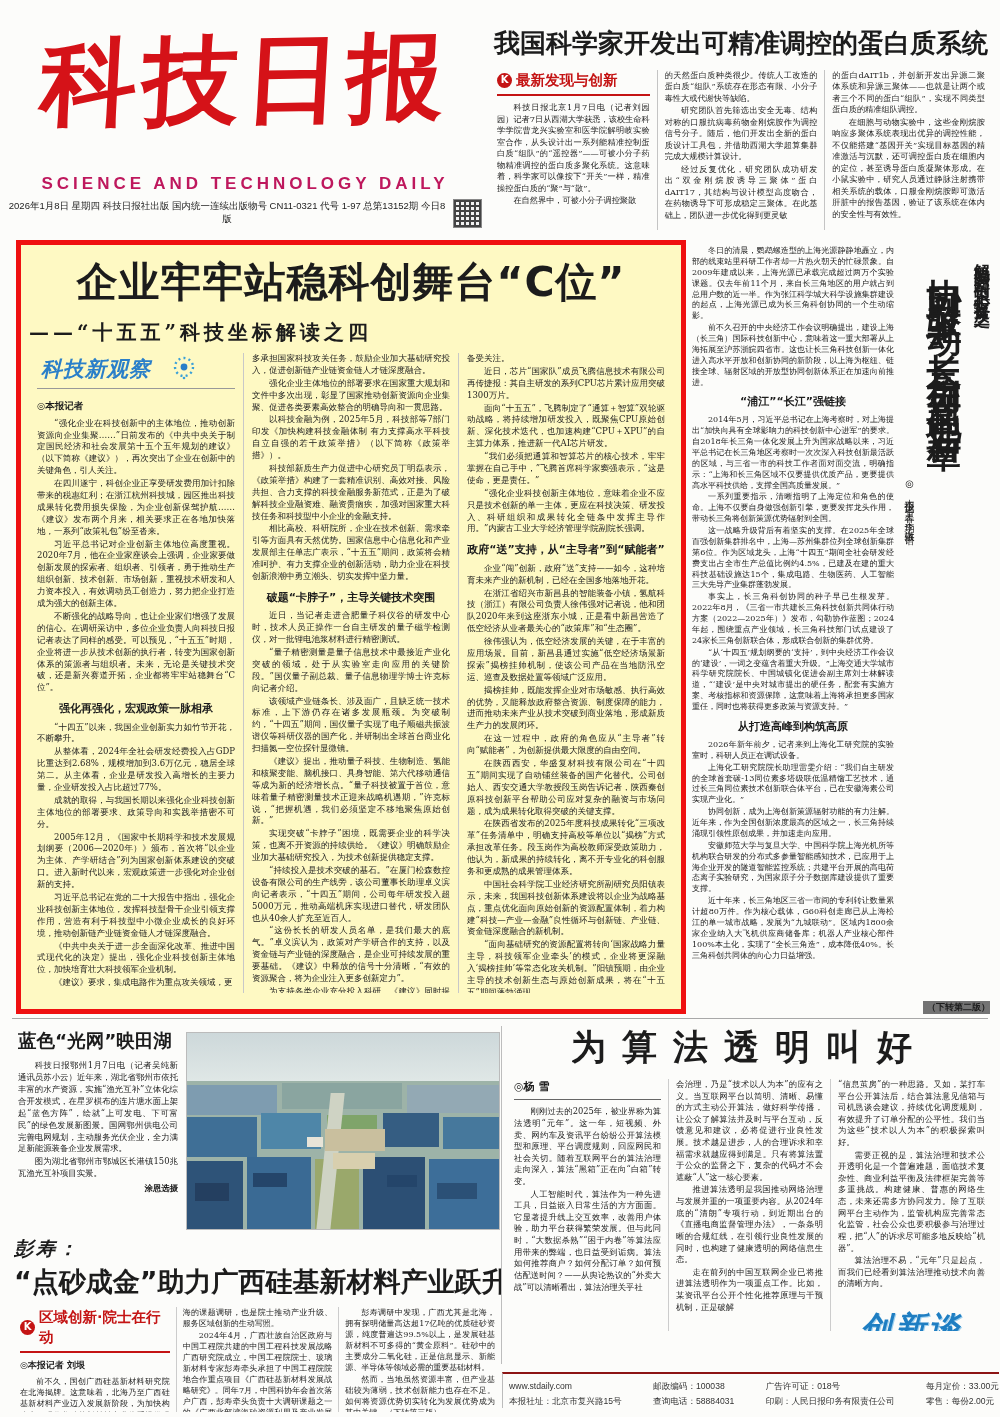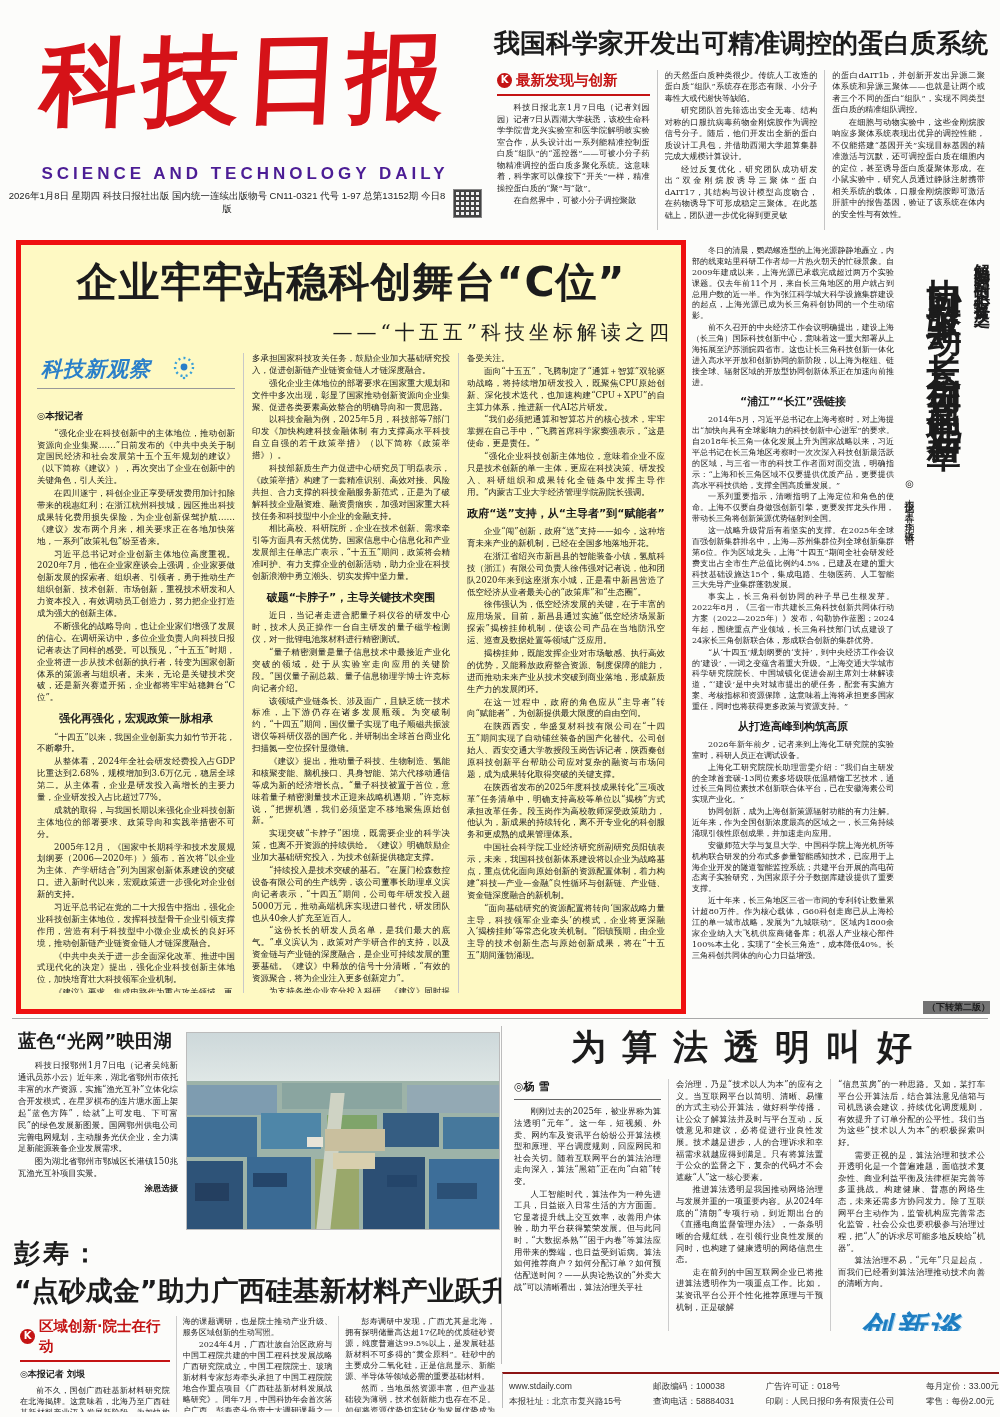--- a/index.html
+++ b/index.html
@@ -2,21 +2,21 @@
 <html><head>
 <meta charset="utf-8">
 <style>
   html,body{margin:0;padding:0;background:#e8e8e8;}
   #page{position:relative;width:1000px;height:1417px;margin:0 auto;background:#fcfcfa;overflow:hidden;
         font-family:"DejaVu Serif","Liberation Serif",serif;color:#1c1c1c;}
   
   .masthead{position:absolute;left:8px;top:6px;width:474px;height:228px;text-align:center;}
   .masthead-title{font-family:"DejaVu Serif",serif;font-weight:bold;color:#d51218;font-size:96px;
         line-height:1.55;letter-spacing:6px;transform:skewX(-4deg) rotate(-1deg);white-space:nowrap;}
-  .masthead-en{font-family:"Liberation Sans",sans-serif;color:#4c1d95;font-size:17px;letter-spacing:4px;margin-top:9px;font-weight:bold;}
+  .masthead-en{font-family:"Liberation Sans",sans-serif;color:#be185d;font-size:17px;letter-spacing:4px;margin-top:19px;font-weight:bold;}
   .masthead-dateline{margin-top:5px;display:flex;align-items:center;justify-content:center;gap:7px;
         font-family:"Liberation Sans",sans-serif;font-size:9.5px;color:#222;}
   .qr{width:27px;height:27px;border:1px solid #888;flex:0 0 auto;
       background:
         repeating-linear-gradient(0deg,#444 0 2px,transparent 2px 5px),
         repeating-linear-gradient(90deg,#444 0 2px,#f3f3f3 2px 5px);}
   
   .blk{margin:0 0 1px;}
   .blk-p{text-indent:2em;text-align:justify;}
   .blk-cont{text-indent:0;text-align:justify;}
@@ -33,47 +33,47 @@
   .badge-red{display:flex;align-items:center;gap:4px;color:#c41414;font-weight:bold;font-size:14.5px;
         font-family:"DejaVu Sans","Liberation Sans",sans-serif;border-bottom:2px solid #c41414;
         padding-bottom:4px;margin-bottom:6px;}
   .badge-k{width:15px;height:15px;border-radius:50%;background:#c41414;color:#fff;font-size:10px;
         display:flex;align-items:center;justify-content:center;font-weight:bold;flex:0 0 auto;}
   
   .main-box{position:absolute;left:16px;top:240px;width:670px;height:774px;border:5px solid #ef1010;
         box-sizing:border-box;padding:10px 8px 6px;background:#fef9c3;z-index:4;}
   .main-headline{font-family:"DejaVu Sans","Liberation Sans",sans-serif;font-weight:bold;font-size:41px;
         text-align:center;letter-spacing:1px;white-space:nowrap;}
-  .main-subhead{font-weight:normal;font-size:20px;text-align:right;margin:9px 0 7px;letter-spacing:4px;}
+  .main-subhead{font-weight:bold;font-size:20px;text-align:left;margin:9px 0 7px;letter-spacing:4px;}
   .main-body{display:flex;height:calc(100% - 108px);overflow:hidden;}
   .mcol{flex:1;padding:0 8px;font-size:8.5px;line-height:1.4;overflow:hidden;}
   .mcol + .mcol{border-left:1px solid #c8c8c8;}
   .observer{display:flex;gap:20px;margin:2px 4px 4px;}
   .observer-text{font-family:"DejaVu Sans","Liberation Sans",sans-serif;font-weight:bold;font-style:italic;
         font-size:21px;color:#2a7fc9;letter-spacing:1px;}
-  .main-byline{font-weight:bold;font-size:9.5px;border-top:1px solid #999;padding-top:20px;margin-bottom:5px;}
+  .main-byline{font-weight:bold;font-size:9.5px;border-top:1px solid #999;padding-top:10px;margin-bottom:5px;}
   
   .right-art{position:absolute;left:692px;top:246px;width:300px;height:768px;display:flex;overflow:hidden;}
   .right-body{width:202px;flex:0 0 auto;font-size:8px;line-height:1.36;overflow:hidden;padding-right:4px;}
   .right-vertical{flex:1;writing-mode:vertical-rl;overflow:hidden;padding-top:4px;}
   .vert-kicker{font-weight:bold;font-size:16px;letter-spacing:4px;height:318px;margin-left:4px;}
   .vert-headline{font-family:"DejaVu Sans","Liberation Sans",sans-serif;font-weight:bold;font-size:35px;
         letter-spacing:9px;margin-left:4px;}
   .vert-byline{font-size:10px;letter-spacing:2px;padding-top:228px;}
   .turn-credit{position:absolute;right:2px;bottom:0;font-weight:bold;font-size:9px;background:#737373;padding-left:4px;}
   
   .h-divider{position:absolute;left:12px;top:1018px;width:976px;border-top:1px solid #a8a8a8;}
   .v-divider-bottom{position:absolute;left:501px;top:1026px;height:338px;border-left:1px solid #bdbdbd;}
   .bluenet{position:absolute;left:18px;top:1028px;width:160px;height:200px;overflow:hidden;}
   .bluenet-headline{font-family:"DejaVu Sans","Liberation Sans",sans-serif;font-weight:bold;font-size:18.5px;
         margin-bottom:7px;white-space:nowrap;}
   .bluenet-body{font-size:8.4px;line-height:1.42;}
   .photo{position:absolute;left:186px;top:1032px;width:314px;height:198px;border:1px solid #bbb;box-sizing:border-box;overflow:hidden;}
   .pengshou{position:absolute;left:14px;top:1236px;width:487px;height:176px;overflow:hidden;}
-  .ps-kicker{font-weight:bold;font-size:26px;letter-spacing:3px;}
+  .ps-kicker{font-weight:bold;font-style:italic;font-size:19px;letter-spacing:3px;}
   .ps-headline{font-family:"DejaVu Sans","Liberation Sans",sans-serif;font-weight:bold;font-size:27px;
         white-space:nowrap;margin-top:2px;}
   .ps-body{display:flex;margin-top:7px;height:118px;overflow:hidden;}
   .pscol{flex:1;padding:0 6px;font-size:8px;line-height:1.38;overflow:hidden;}
   .pscol + .pscol{border-left:1px solid #ccc;}
   .ps-byline{font-weight:bold;font-size:9px;margin:4px 0 5px;}
   
   .commentary{position:absolute;left:507px;top:1024px;width:485px;height:342px;overflow:hidden;}
   .com-headline{font-weight:bold;font-size:35px;text-align:center;letter-spacing:16px;white-space:nowrap;}
   .com-cols{display:flex;margin-top:8px;height:252px;overflow:hidden;}
@@ -168,20 +168,21 @@
           <div class="blk blk-p">“量子精密测量是量子信息技术中最接近产业化突破的领域，处于从实验室走向应用的关键阶段。”国仪量子副总裁、量子信息物理学博士许克标向记者介绍。</div>
           <div class="blk blk-p">该领域产业链条长、涉及面广，且缺乏统一技术标准，上下游仍存在诸多发展瓶颈。为突破制约，“十四五”期间，国仪量子实现了电子顺磁共振波谱仪等科研仪器的国产化，并研制出全球首台商业化扫描氮—空位探针显微镜。</div>
           <div class="blk blk-p">《建议》提出，推动量子科技、生物制造、氢能和核聚变能、脑机接口、具身智能、第六代移动通信等成为新的经济增长点。“量子科技被置于首位，意味着量子精密测量技术正迎来战略机遇期，”许克标说，“把握机遇，我们必须坚定不移地聚焦原始创新。”</div>
           <div class="blk blk-p">实现突破“卡脖子”困境，既需要企业的科学决策，也离不开资源的持续供给。《建议》明确鼓励企业加大基础研究投入，为技术创新提供稳定支撑。</div>
           <div class="blk blk-p">“持续投入是技术突破的基石。”在厦门松森数控设备有限公司的生产线旁，该公司董事长助理卓义滨向记者表示，“十四五”期间，公司每年研发投入超5000万元，推动高端机床实现进口替代，研发团队也从40余人扩充至近百人。</div>
           <div class="blk blk-p">“这份长长的研发人员名单，是我们最大的底气。”卓义滨认为，政策对产学研合作的支持，以及资金链与产业链的深度融合，是企业可持续发展的重要基础。《建议》中释放的信号十分清晰，“有效的资源聚合，将为企业注入更多创新定力”。</div>
           <div class="blk blk-p">为支持各类企业充分投入科研，《建议》同时提出培育壮大科技领军企业，支持高新技术企业和科技型中小企业发展。集成电路作为重点攻关领域，其进展</div>
         </div>
       <div class="mcol">
           <div class="blk blk-cont">备受关注。</div>
+          <div class="blk blk-p">近日，芯片“国家队”成员飞腾信息技术有限公司再传捷报：其自主研发的系列CPU芯片累计应用突破1300万片。</div>
           <div class="blk blk-p">面向“十五五”，飞腾制定了“通算＋智算”双轮驱动战略，将持续增加研发投入，既聚焦CPU原始创新、深化技术迭代，也加速构建“CPU＋XPU”的自主算力体系，推进新一代AI芯片研发。</div>
           <div class="blk blk-p">“我们必须把通算和智算芯片的核心技术，牢牢掌握在自己手中，”飞腾首席科学家窦强表示，“这是使命，更是责任。”</div>
           <div class="blk blk-p">“强化企业科技创新主体地位，意味着企业不应只是技术创新的单一主体，更应在科技决策、研发投入、科研组织和成果转化全链条中发挥主导作用。”内蒙古工业大学经济管理学院副院长强调。</div>
           <div class="blk blk-sub">政府“送”支持，从“主导者”到“赋能者”</div>
           <div class="blk blk-p">企业“闯”创新，政府“送”支持——如今，这种培育未来产业的新机制，已经在全国多地落地开花。</div>
           <div class="blk blk-p">在浙江省绍兴市新昌县的智能装备小镇，氢航科技（浙江）有限公司负责人徐伟强对记者说，他和团队2020年来到这座浙东小城，正是看中新昌营造了低空经济从业者最关心的“政策库”和“生态圈”。</div>
           <div class="blk blk-p">徐伟强认为，低空经济发展的关键，在于丰富的应用场景。目前，新昌县通过实施“低空经济场景新探索”揭榜挂帅机制，使该公司产品在当地防汛空运、巡查及数据处置等领域广泛应用。</div>
           <div class="blk blk-p">揭榜挂帅，既能发挥企业对市场敏感、执行高效的优势，又能释放政府整合资源、制度保障的能力，进而推动未来产业从技术突破到商业落地，形成新质生产力的发展闭环。</div>
           <div class="blk blk-p">在这一过程中，政府的角色应从“主导者”转向“赋能者”，为创新提供最大限度的自由空间。</div>
           <div class="blk blk-p">在陕西西安，华盛复材科技有限公司在“十四五”期间实现了自动铺丝装备的国产化替代。公司创始人、西安交通大学教授段玉岗告诉记者，陕西秦创原科技创新平台帮助公司应对复杂的融资与市场问题，成为成果转化取得突破的关键支撑。</div>

